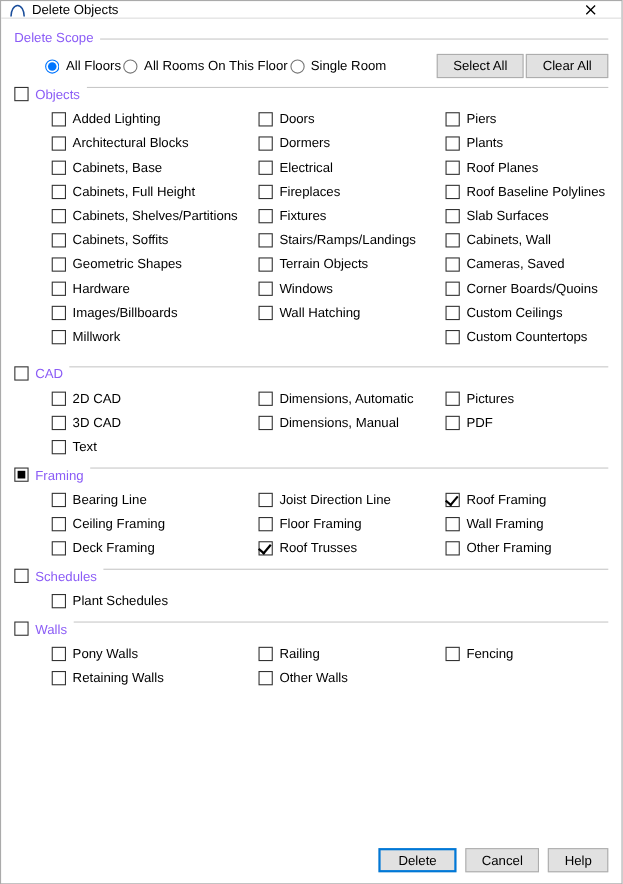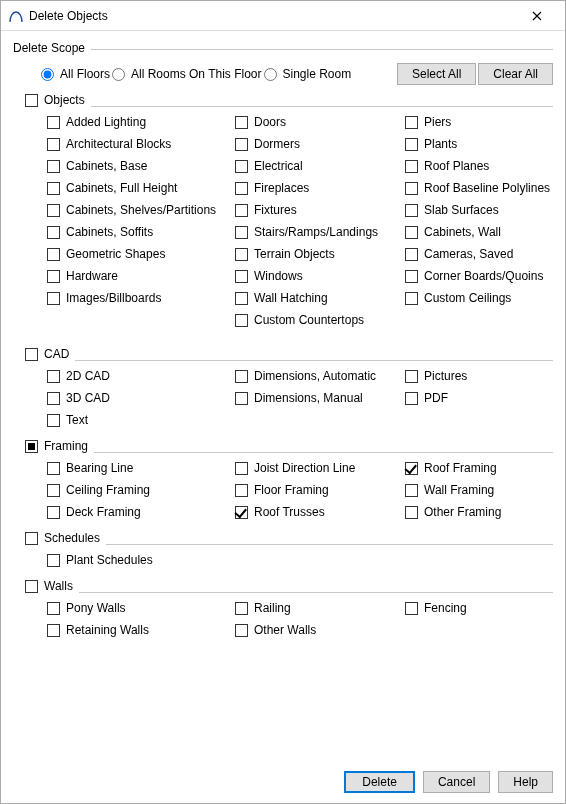--- a/index.html
+++ b/index.html
@@ -12,21 +12,21 @@
     width: 566px;
     height: 804px;
     border: 1px solid #aaa;
     display: flex;
     flex-direction: column;
   }
   
   .titlebar {
     display: flex;
     align-items: center;
-    height: 30px;
+    height: 16px;
     padding: 0 8px;
     border-bottom: 1px solid #ddd;
   }
   .titlebar .title { flex: 1; font-size: 12px; }
   .titlebar .close {
     width: 40px; height: 30px;
     display: flex; align-items: center; justify-content: center;
     cursor: pointer;
   }
   .app-icon { margin-right: 6px; display: inline-flex; }
@@ -35,21 +35,21 @@
 
   
   .group { position: relative; margin-bottom: 6px; }
   .group-header {
     display: flex; align-items: center; gap: 6px;
     margin-bottom: 4px;
   }
   .group-header .line {
     flex: 1; height: 1px; background: #c8c8c8; margin-top: 2px;
   }
-  .group-label { color: #000000; white-space: nowrap; }
+  .group-label { color: #8b5cf6; white-space: nowrap; }
 
   
   .scope-row {
     display: flex; align-items: center; gap: 2px;
     padding: 4px 0 2px 28px;
   }
   .scope-row .spacer { flex: 1; }
   .radio-item, .check-item {
     display: flex; align-items: center; gap: 6px;
     cursor: pointer; user-select: none;
@@ -61,22 +61,22 @@
     border: 1px solid #adadad;
     background: #e1e1e1;
     padding: 3px 14px;
     font: inherit;
     cursor: pointer;
   }
   .btn.primary { border: 2px solid #0078d7; padding: 2px 16px; }
 
   
   .check-group-header {
-    display: flex; align-items: flex-end; gap: 6px;
-    margin: 6px 0 2px 12px;
+    display: flex; align-items: flex-start; gap: 6px;
+    margin: 6px 0 2px 0;
   }
   .tri-box {
     width: 13px; height: 13px; border: 1px solid #333; background: #fff;
     display: inline-flex; align-items: center; justify-content: center;
   }
   .tri-box.indeterminate::after {
     content: ""; width: 7px; height: 7px; background: #000; display: block;
   }
   .check-group-header .line { flex: 1; height: 1px; background: #c8c8c8; }
 
@@ -254,20 +254,24 @@
           <label>Images/Billboards</label>
         </div>
         <div class="check-item">
           <span class="cbox"></span>
           <label>Wall Hatching</label>
         </div>
         <div class="check-item">
           <span class="cbox"></span>
           <label>Custom Ceilings</label>
         </div>
+        <div class="check-item">
+          <span class="cbox"></span>
+          <label>Millwork</label>
+        </div>
         <div></div>
         <div class="check-item">
           <span class="cbox"></span>
           <label>Custom Countertops</label>
         </div>
         <div></div>
         <div></div>
       </div>
       <div class="check-group-header">
         <span class="tri-box"></span>

